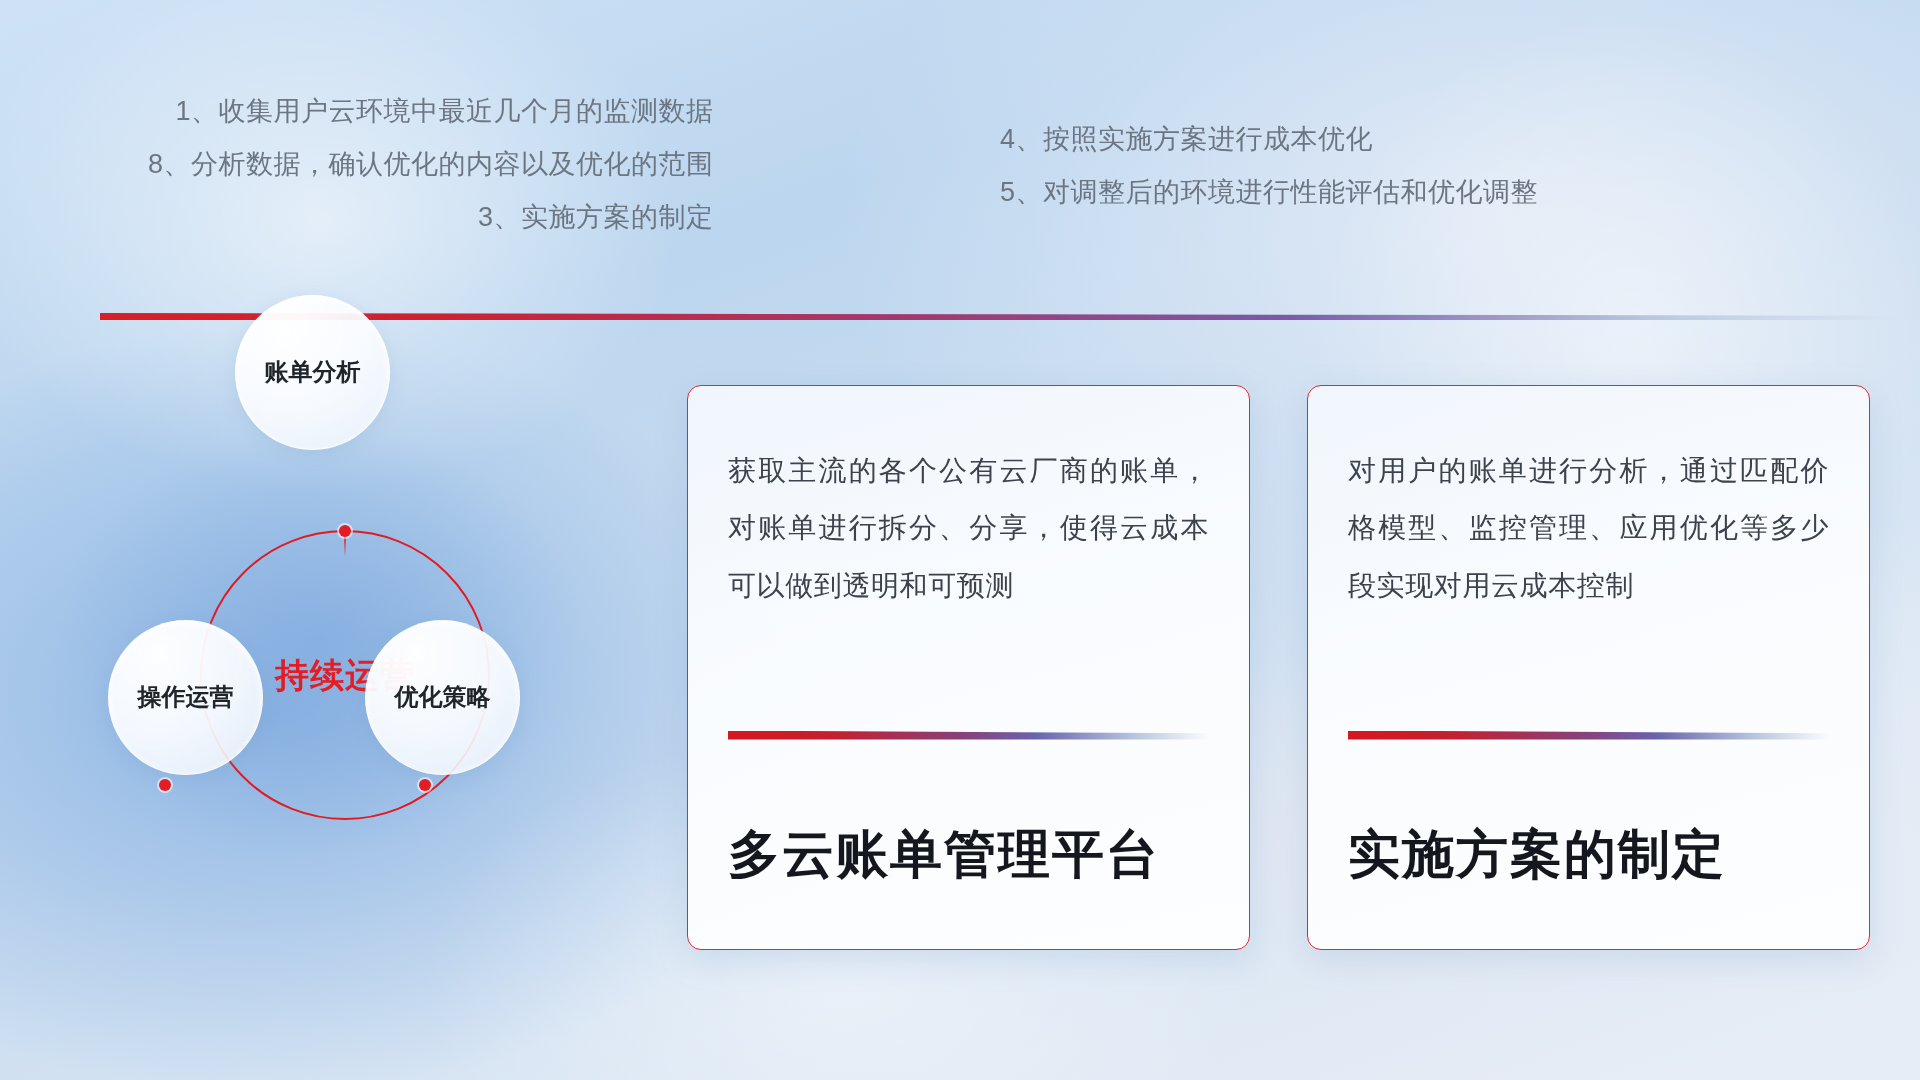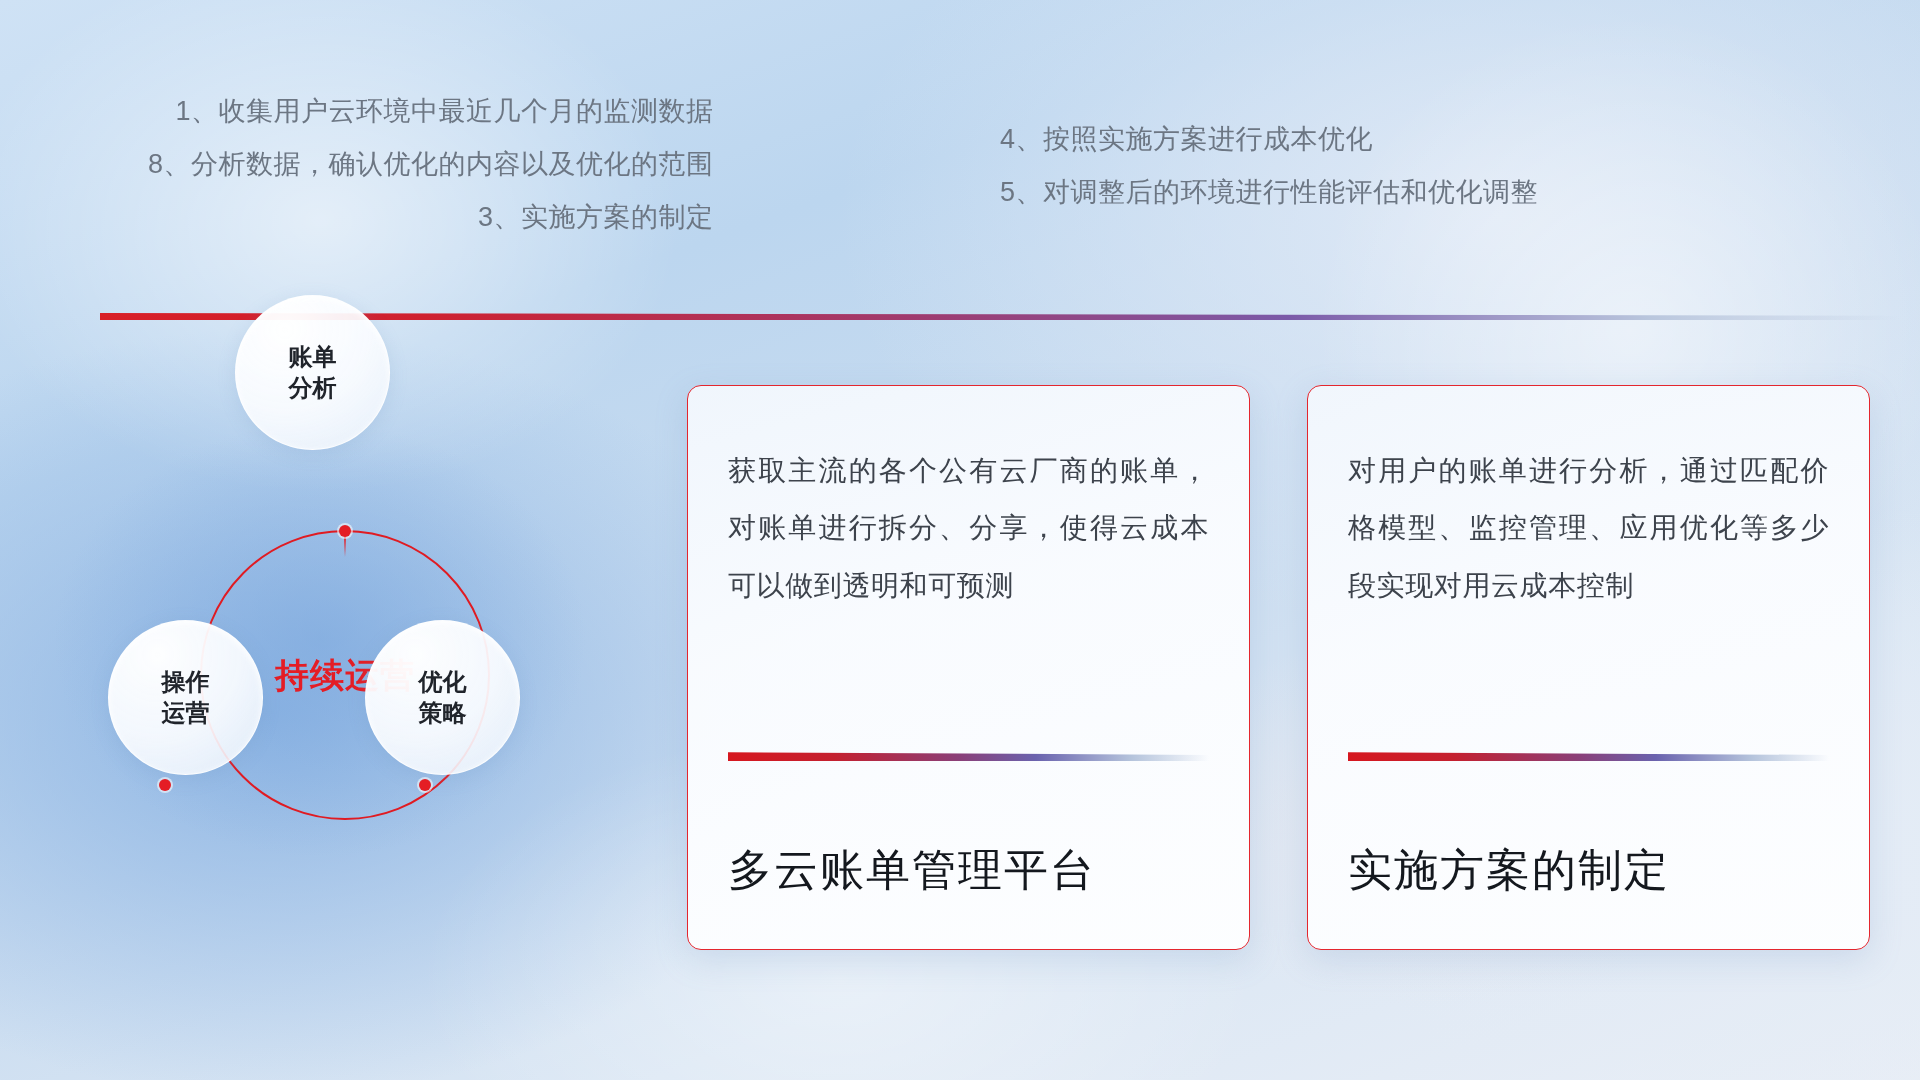--- a/index.html
+++ b/index.html
@@ -72,21 +72,21 @@
   .ring-main{
     left:110px;top:175px;width:290px;height:290px;
   }
   .bubble{
     position:absolute;border-radius:50%;
     background:
       radial-gradient(120% 120% at 32% 22%, rgba(255,255,255,.98) 0%, rgba(250,252,255,.93) 45%, rgba(231,240,250,.82) 100%);
     box-shadow:inset 0 2px 6px rgba(255,255,255,.9), 0 4px 18px rgba(110,150,195,.18);
     border:1.5px solid rgba(255,255,255,.85);
     box-sizing:border-box;
-    display:flex;flex-direction:column;align-items:center;justify-content:center;font-family:Liberation Serif, serif;
+    display:flex;flex-direction:row;align-items:center;justify-content:center;font-family:Liberation Serif, serif;
   }
   .bubble-label{
     font-size:24px;font-weight:bold;color:#20242b;line-height:1.28;text-align:center;
   }
   .bubble-top{
     left:145px;top:-60px;width:155px;height:155px;
   }
   .bubble-bl{
     left:18px;top:265px;width:155px;height:155px;
   }
@@ -117,38 +117,38 @@
     border-radius:14px;
     border:1.6px solid #e4262e;
     background:linear-gradient(165deg, rgba(242,247,253,.96) 0%, rgba(250,252,255,.97) 40%, rgba(253,254,255,.98) 100%);
     box-shadow:0 10px 32px rgba(120,155,200,.22);
     box-sizing:border-box;
     overflow:hidden;
   }
   .card-1{left:687px;}
   .card-2{left:1307px;}
   .card-inner{
-    position:absolute;inset:0;padding:56px 40px 16px 40px;
+    position:absolute;inset:0;padding:56px 40px 8px 40px;
     display:flex;flex-direction:column;gap:43px;
   }
   .card-body{
     font-size:28px;color:#3d434c;line-height:2.05;letter-spacing:.6px;
     text-align:justify;text-align-last:left;
     flex:0 0 auto;
   }
   .card-divider{
     margin-top:auto;
     height:9px;width:100%;
     background:linear-gradient(90deg,#d6171f 0%, #c4202f 22%, #8a3f78 48%, #6a63ae 64%, #b5c4dc 84%, rgba(235,241,249,0) 100%);
     clip-path:polygon(0 0,100% 30%,100% 100%,0 100%);
     margin-bottom:40px;
   }
   .card-title{
-    font-size:44px;font-weight:normal;color:#14181e;letter-spacing:2px;
-    margin-bottom:36px;line-height:1.2;
+    font-size:52px;font-weight:bold;color:#14181e;letter-spacing:2px;
+    margin-bottom:56px;line-height:1.2;
   }
 </style>
 </head>
 <body>
 
 <div id="stage">
 
   <div class="bg-base"></div>
   <div class="bg-glow-1"></div>
   <div class="bg-glow-2"></div>

